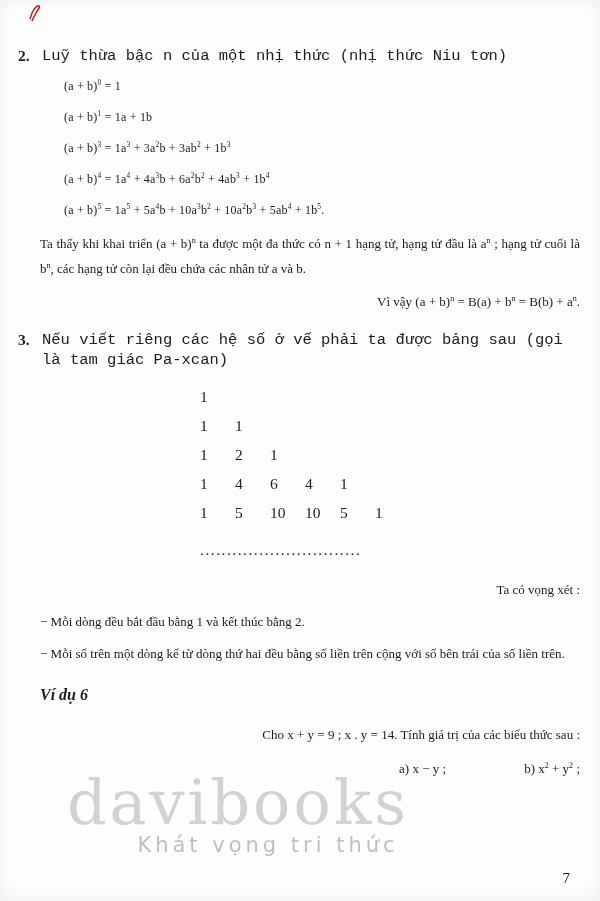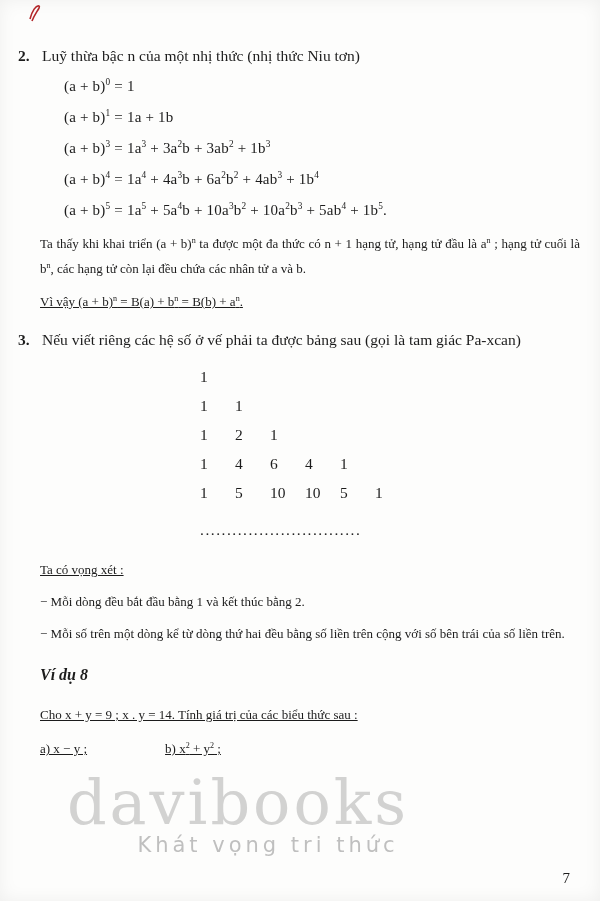--- a/index.html
+++ b/index.html
@@ -10,34 +10,34 @@
     background:#fdfdfc;
     font-family:"Liberation Serif", serif;
     color:#1c1c1c;
     overflow:hidden;
     box-shadow: inset 0 0 18px rgba(0,0,0,0.06);
   }
   .content { padding:46px 30px 0 18px; }
 
   .item-head { display:flex; font-size:15.5px; line-height:20px; margin-bottom:10px; }
   .item-num { font-weight:bold; width:24px; flex:0 0 24px; }
-  .item-title { flex:1; }
+  .item-title { flex:1;font-family:Liberation Mono, monospace; }
 
   .formulas { margin-left:46px; }
-  .formula-line { font-size:15px; line-height:20px; margin-bottom:11px; letter-spacing:0.2px;font-family:Liberation Serif, serif; }
+  .formula-line { font-size:12px; line-height:20px; margin-bottom:11px; letter-spacing:0.2px;font-family:Liberation Serif, serif; }
 
   sup { font-size:0.62em; line-height:0; vertical-align:super; }
 
   .body-para {
     margin:8px 0 0 22px;
     font-size:13px; line-height:25px;
     text-align:justify;
     width:540px;
   }
-  .body-para.no-justify { text-align:left;text-decoration:underline; }
+  .body-para.no-justify { text-align:right; }
 
   .sec3 { margin-top:16px; }
 
   .triangle { margin:12px 0 0 182px; }
   .tri-row { line-height:29px; font-size:15.5px; }
   .tri-cell { display:inline-block; width:35px; }
   .tri-dots { font-size:15.5px; line-height:22px; letter-spacing:1.5px; color:#222; }
 
   .note-intro { margin-top:16px; }
   .note-line { margin-top:7px; }
@@ -123,21 +123,21 @@
       <div class="triangle tri-dots">..............................</div>
 
       <p class="body-para no-justify note-intro">Ta có vọng xét :</p>
       <div>
           <p class="body-para note-line">− Mỗi dòng đều bắt đầu bằng 1 và kết thúc bằng 2.</p>
           <p class="body-para note-line">− Mỗi số trên một dòng kể từ dòng thứ hai đều bằng số liền trên cộng với số bên trái của số liền trên.</p>
         </div>
     </div>
 
     <div>
-      <div class="example-title">Ví dụ 8</div>
+      <div class="example-title">Ví dụ 6</div>
       <p class="body-para no-justify problem-line">Cho x + y = 9  ;   x . y = 14. Tính giá trị của các biểu thức sau :</p>
       <p class="body-para no-justify parts-line">
         <span>a)  x − y ;</span><span class="part-b-gap"></span><span>b)  x<sup>2</sup> + y<sup>2</sup> ;</span>
       </p>
     </div>
 
   </div>
 
   <div class="watermark">
     <div class="wm-brand">davibooks</div>

